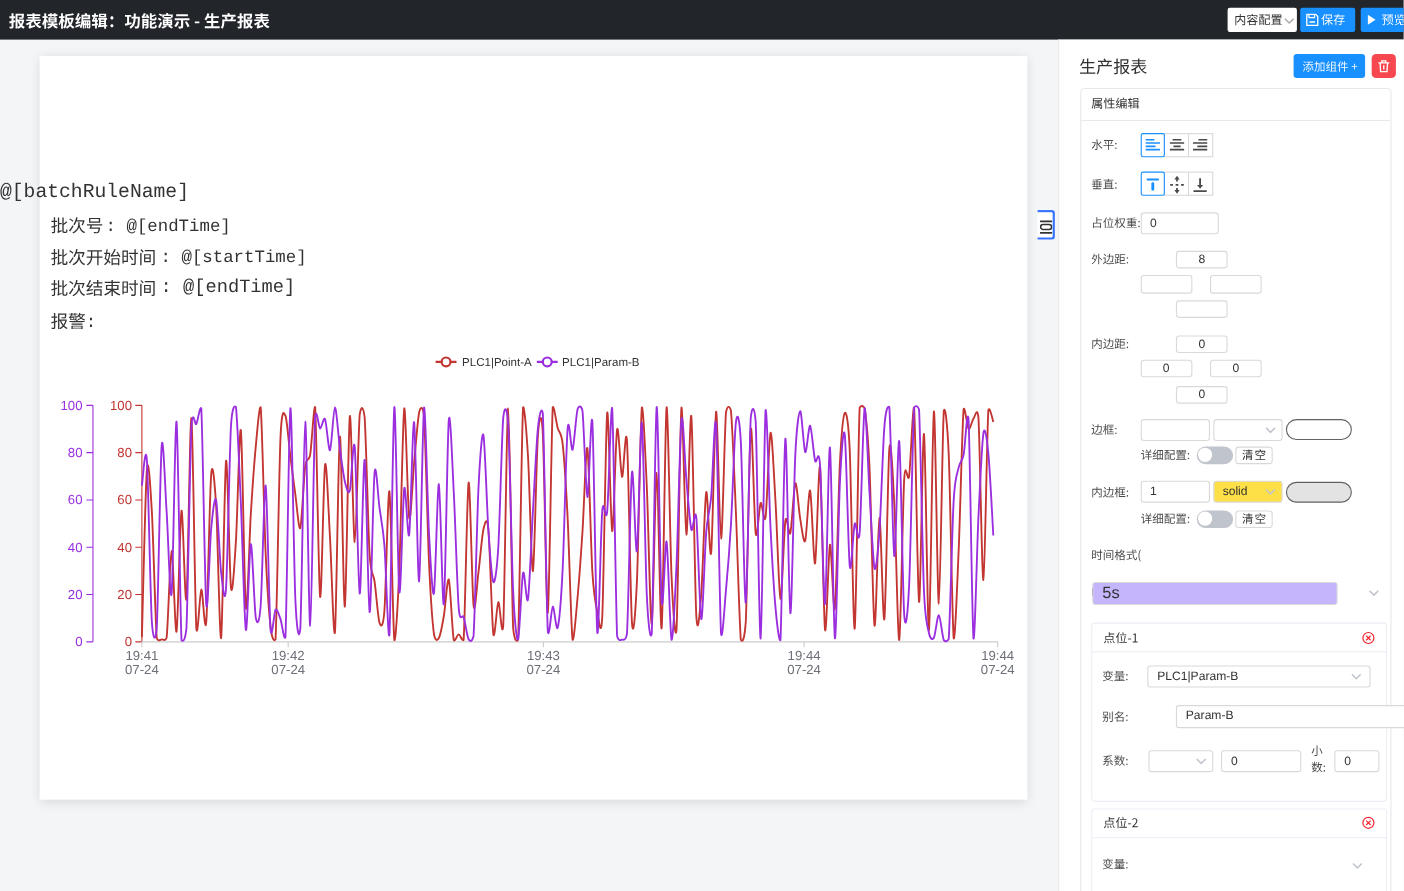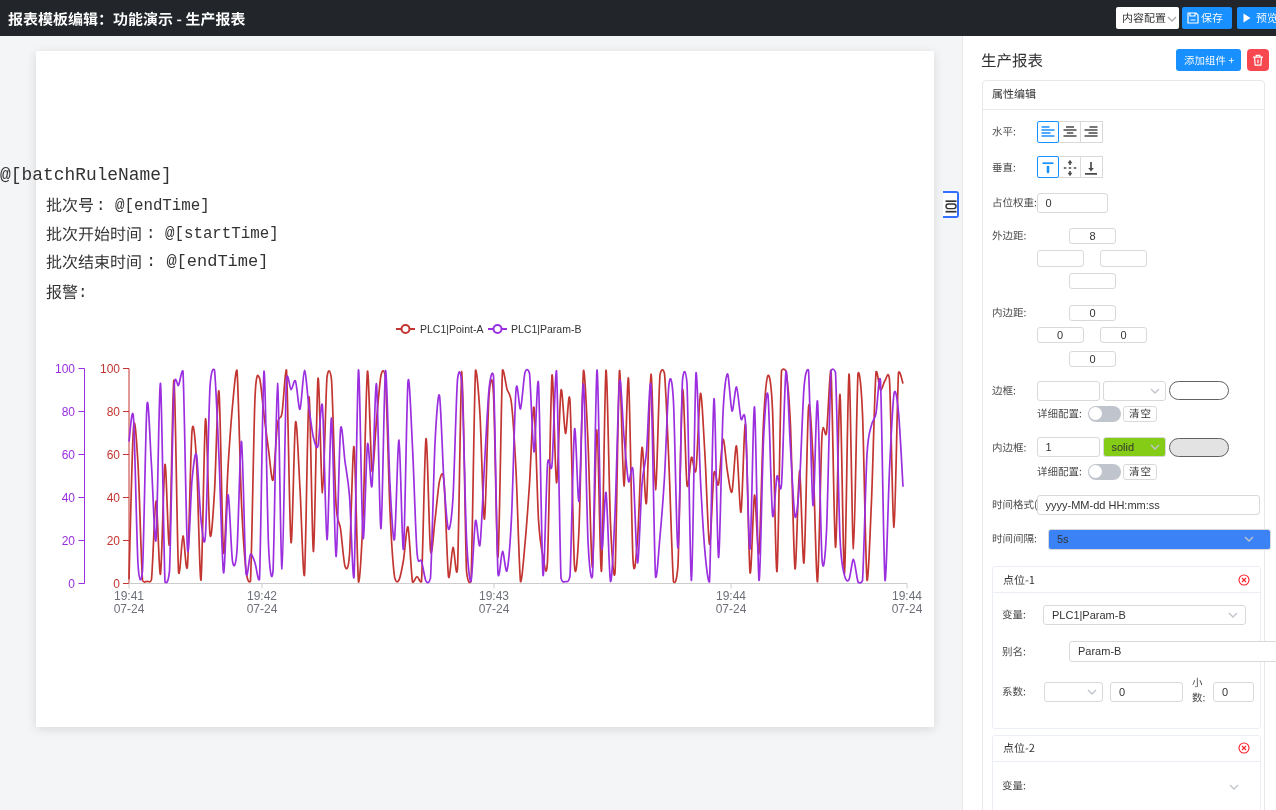--- a/index.html
+++ b/index.html
@@ -267,21 +267,21 @@
       <use href="#g62" transform="translate(0.0 12.4) scale(0.0105 -0.0105)"></use>
       <use href="#g63" transform="translate(11.5 12.4) scale(0.0105 -0.0105)"></use>
     </svg>
     <svg style="position:absolute;left:992.0px;top:438.6px;overflow:visible" width="34" height="17" fill="#4a4a4a">
       <use href="#g15" transform="translate(0.0 12.4) scale(0.0105 -0.0105)"></use>
       <use href="#g57" transform="translate(10.5 12.4) scale(0.0105 -0.0105)"></use>
       <use href="#g59" transform="translate(21.0 12.4) scale(0.0105 -0.0105)"></use>
       <use href="#g49" transform="translate(31.5 12.4) scale(0.0105 -0.0105)"></use>
     </svg>
     <div class="inp" style="left:1036.5px;top:437.0px;width:63.0px;height:20.0px;padding-left:8px;line-height:18px;font-size:11px;background:#fff">1</div>
-    <div class="inp" style="left:1102.5px;top:437.0px;width:63.0px;height:20.0px;padding-left:8px;line-height:18px;font-size:11px;background:#84cc16">solid</div>
+    <div class="inp" style="left:1102.5px;top:437.0px;width:63.0px;height:20.0px;padding-left:8px;line-height:18px;font-size:11px;background:#fde047">solid</div>
     <svg class="abs" style="left:1150.0px;top:444.0px" width="10" height="7">
       <path d="M1 1 L5 5 L9 1" stroke="#c0c4cc" stroke-width="1.4" fill="none"></path>
     </svg>
     <div class="abs" style="left:1168.5px;top:437.5px;width:60px;height:19px;border:1px solid #606266;border-radius:9.5px;background:#e3e3e3"></div>
     <svg style="position:absolute;left:1036.5px;top:463.1px;overflow:visible" width="45" height="17" fill="#4a4a4a">
       <use href="#g60" transform="translate(0.0 12.4) scale(0.0105 -0.0105)"></use>
       <use href="#g61" transform="translate(10.5 12.4) scale(0.0105 -0.0105)"></use>
       <use href="#g17" transform="translate(21.0 12.4) scale(0.0105 -0.0105)"></use>
       <use href="#g18" transform="translate(31.5 12.4) scale(0.0105 -0.0105)"></use>
       <use href="#g49" transform="translate(42.0 12.4) scale(0.0105 -0.0105)"></use>
@@ -293,29 +293,28 @@
       <use href="#g62" transform="translate(0.0 12.4) scale(0.0105 -0.0105)"></use>
       <use href="#g63" transform="translate(11.5 12.4) scale(0.0105 -0.0105)"></use>
     </svg>
     <svg style="position:absolute;left:992.0px;top:496.1px;overflow:visible" width="46" height="17" fill="#4a4a4a">
       <use href="#g28" transform="translate(0.0 12.4) scale(0.0105 -0.0105)"></use>
       <use href="#g29" transform="translate(10.5 12.4) scale(0.0105 -0.0105)"></use>
       <use href="#g64" transform="translate(21.0 12.4) scale(0.0105 -0.0105)"></use>
       <use href="#g65" transform="translate(31.5 12.4) scale(0.0105 -0.0105)"></use>
       <use href="#g66" transform="translate(42.0 12.4) scale(0.0105 -0.0105)"></use>
     </svg>
-    <div class="inp" style="left:1036.5px;top:494.5px;width:223.0px;height:20.0px;padding-left:8px;line-height:18px;font-size:11px;background:#fff">yyyy-MM-dd HH:mm:ss</div>
     <svg style="position:absolute;left:992.0px;top:530.1px;overflow:visible" width="45" height="17" fill="#4a4a4a">
       <use href="#g28" transform="translate(0.0 12.4) scale(0.0105 -0.0105)"></use>
       <use href="#g29" transform="translate(10.5 12.4) scale(0.0105 -0.0105)"></use>
       <use href="#g29" transform="translate(21.0 12.4) scale(0.0105 -0.0105)"></use>
       <use href="#g67" transform="translate(31.5 12.4) scale(0.0105 -0.0105)"></use>
       <use href="#g49" transform="translate(42.0 12.4) scale(0.0105 -0.0105)"></use>
     </svg>
-    <div class="inp" style="left:1048px;top:528.5px;width:223.0px;height:21.0px;padding-left:8px;line-height:19px;font-size:11px;background:#3b82f6">5s</div>
+    <div class="inp" style="left:993px;top:528.5px;width:223.0px;height:21.0px;padding-left:8px;line-height:19px;font-size:15px;background:#c4b5fd">5s</div>
     <svg class="abs" style="left:1244.0px;top:536.0px" width="10" height="7">
       <path d="M1 1 L5 5 L9 1" stroke="#c0c4cc" stroke-width="1.4" fill="none"></path>
     </svg>
     <div class="abs" style="left:992px;top:566.0px;width:269px;height:162.5px;border:1px solid #ebeef5;border-radius:3px;background:#fff"></div>
     <div class="abs" style="left:993px;top:566.0px;width:267px;height:27px;border-bottom:1px solid #ebeef5"></div>
     <svg style="position:absolute;left:1002.5px;top:570.7px;overflow:visible" width="32" height="18" fill="#333">
       <use href="#g68" transform="translate(0.0 13.0) scale(0.0110 -0.0110)"></use>
       <use href="#g53" transform="translate(11.0 13.0) scale(0.0110 -0.0110)"></use>
       <use href="#g69" transform="translate(22.0 13.0) scale(0.0110 -0.0110)"></use>
       <use href="#g70" transform="translate(25.8 13.0) scale(0.0110 -0.0110)"></use>

